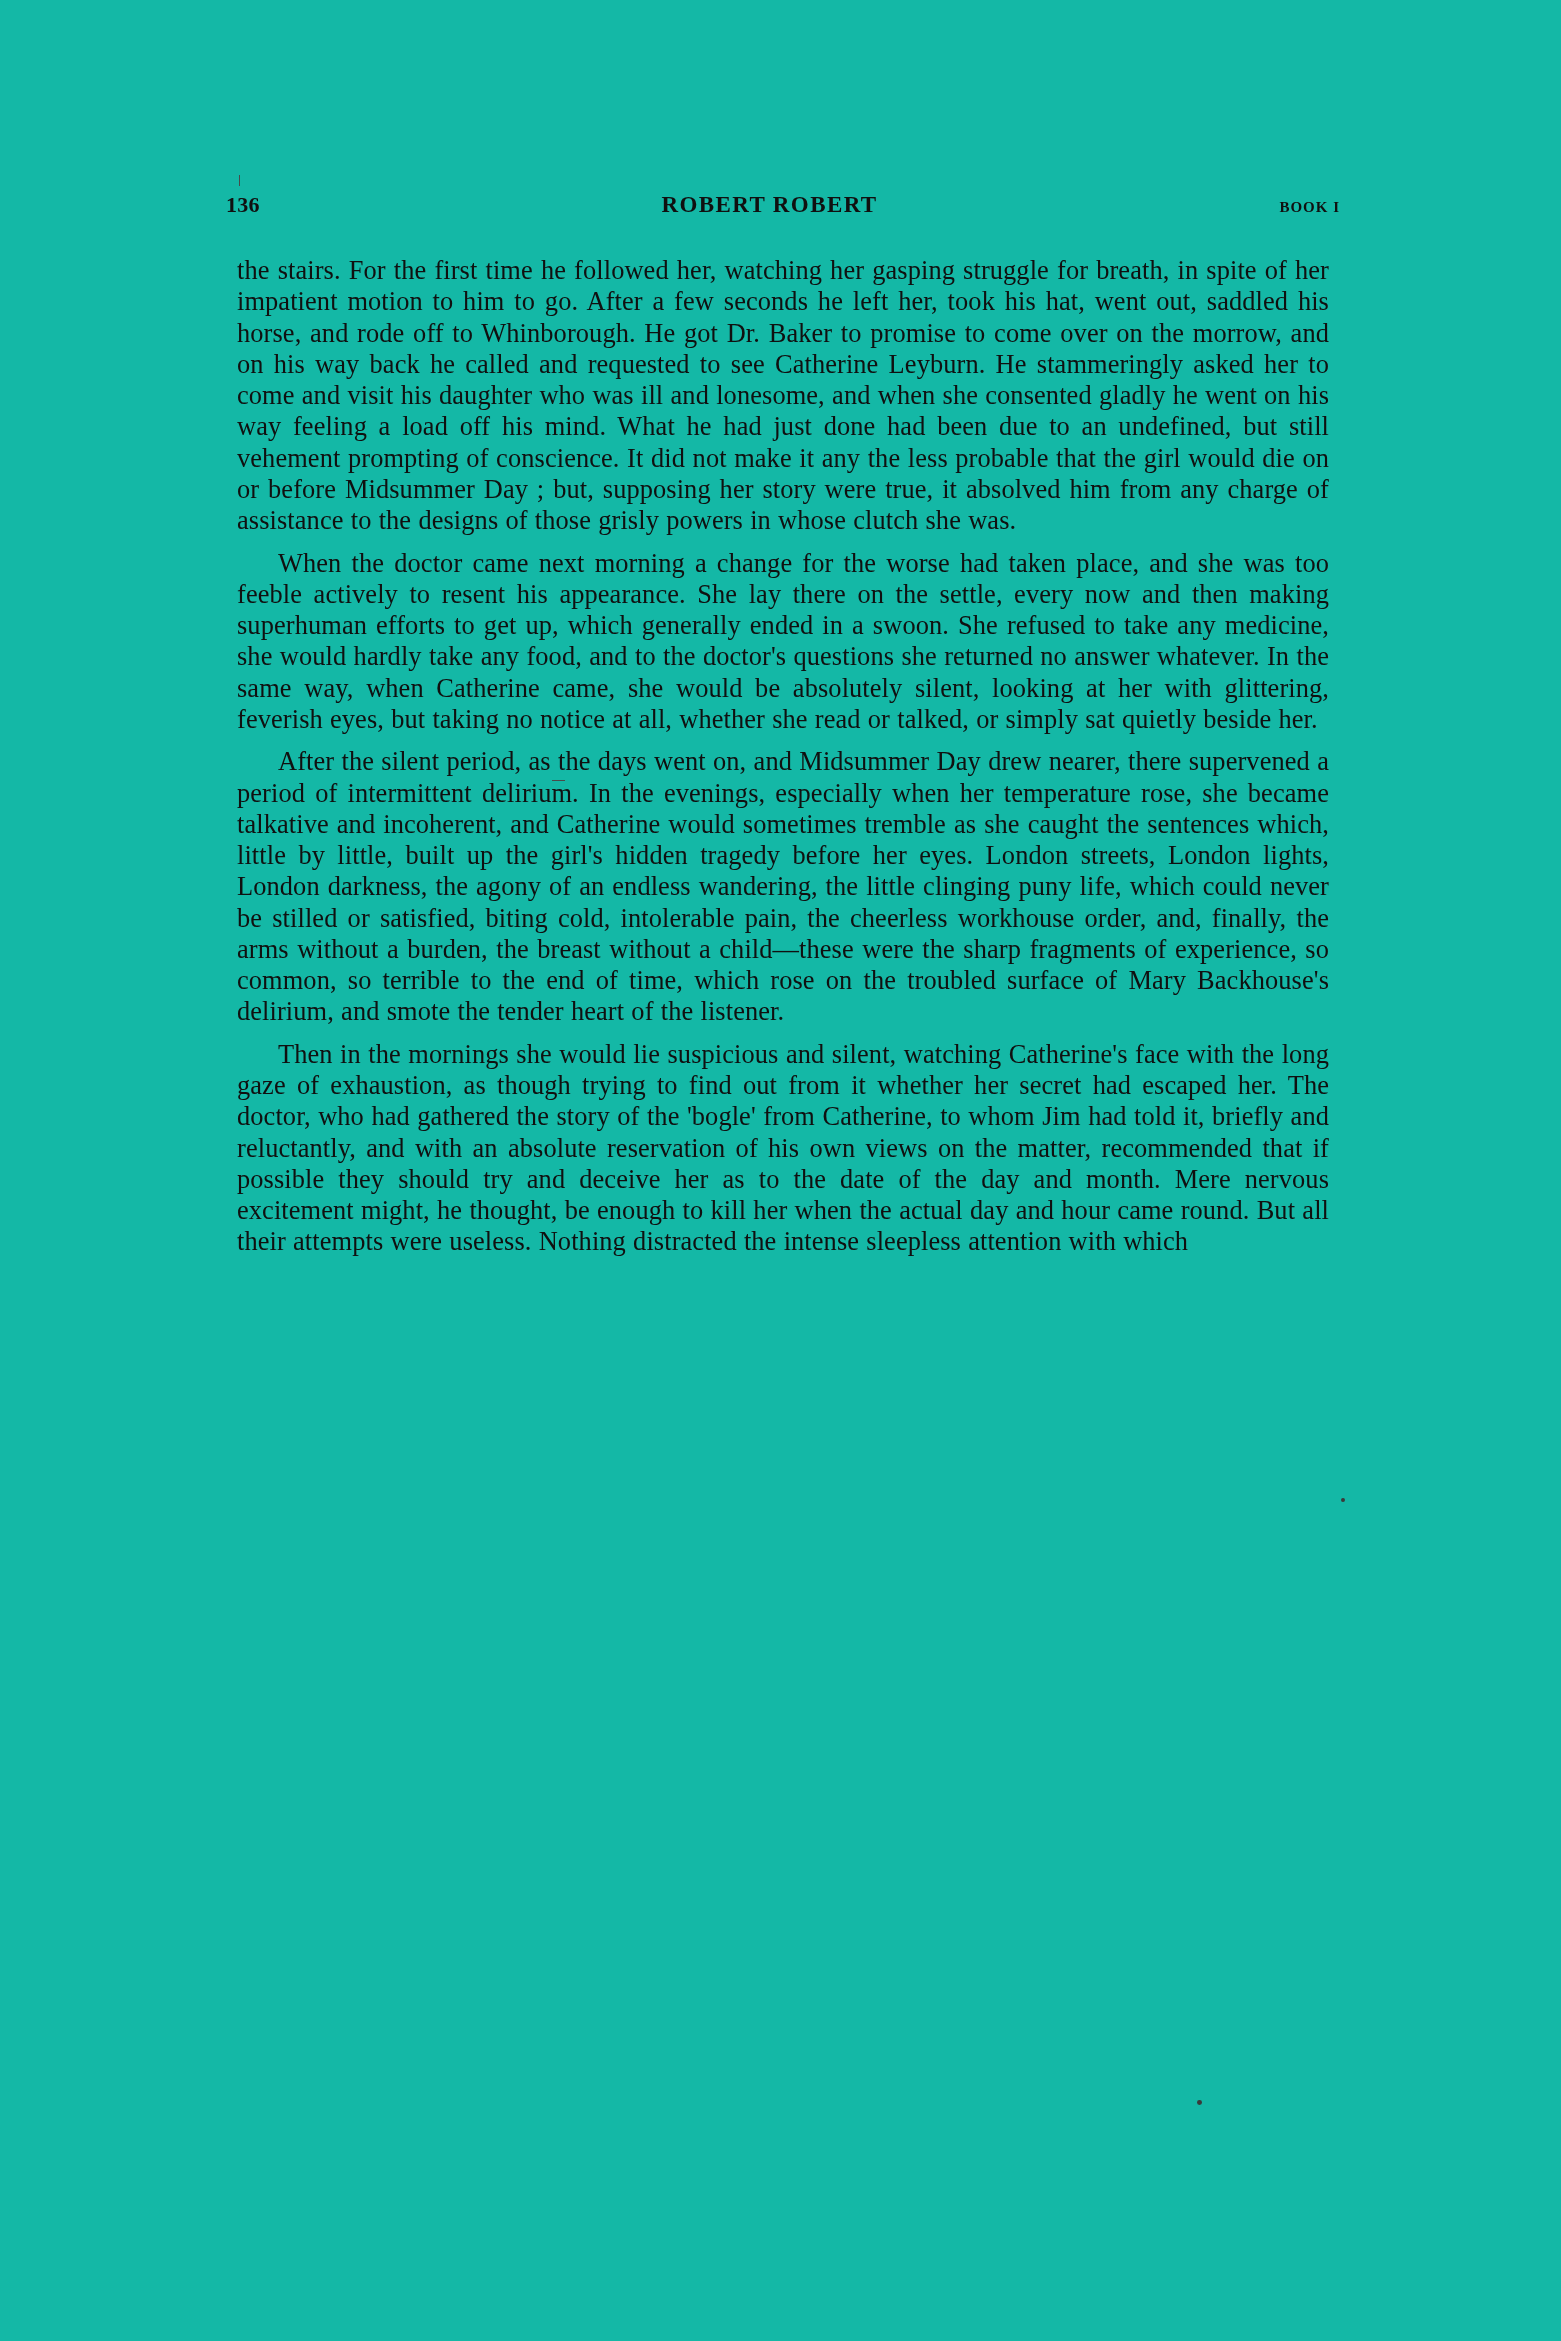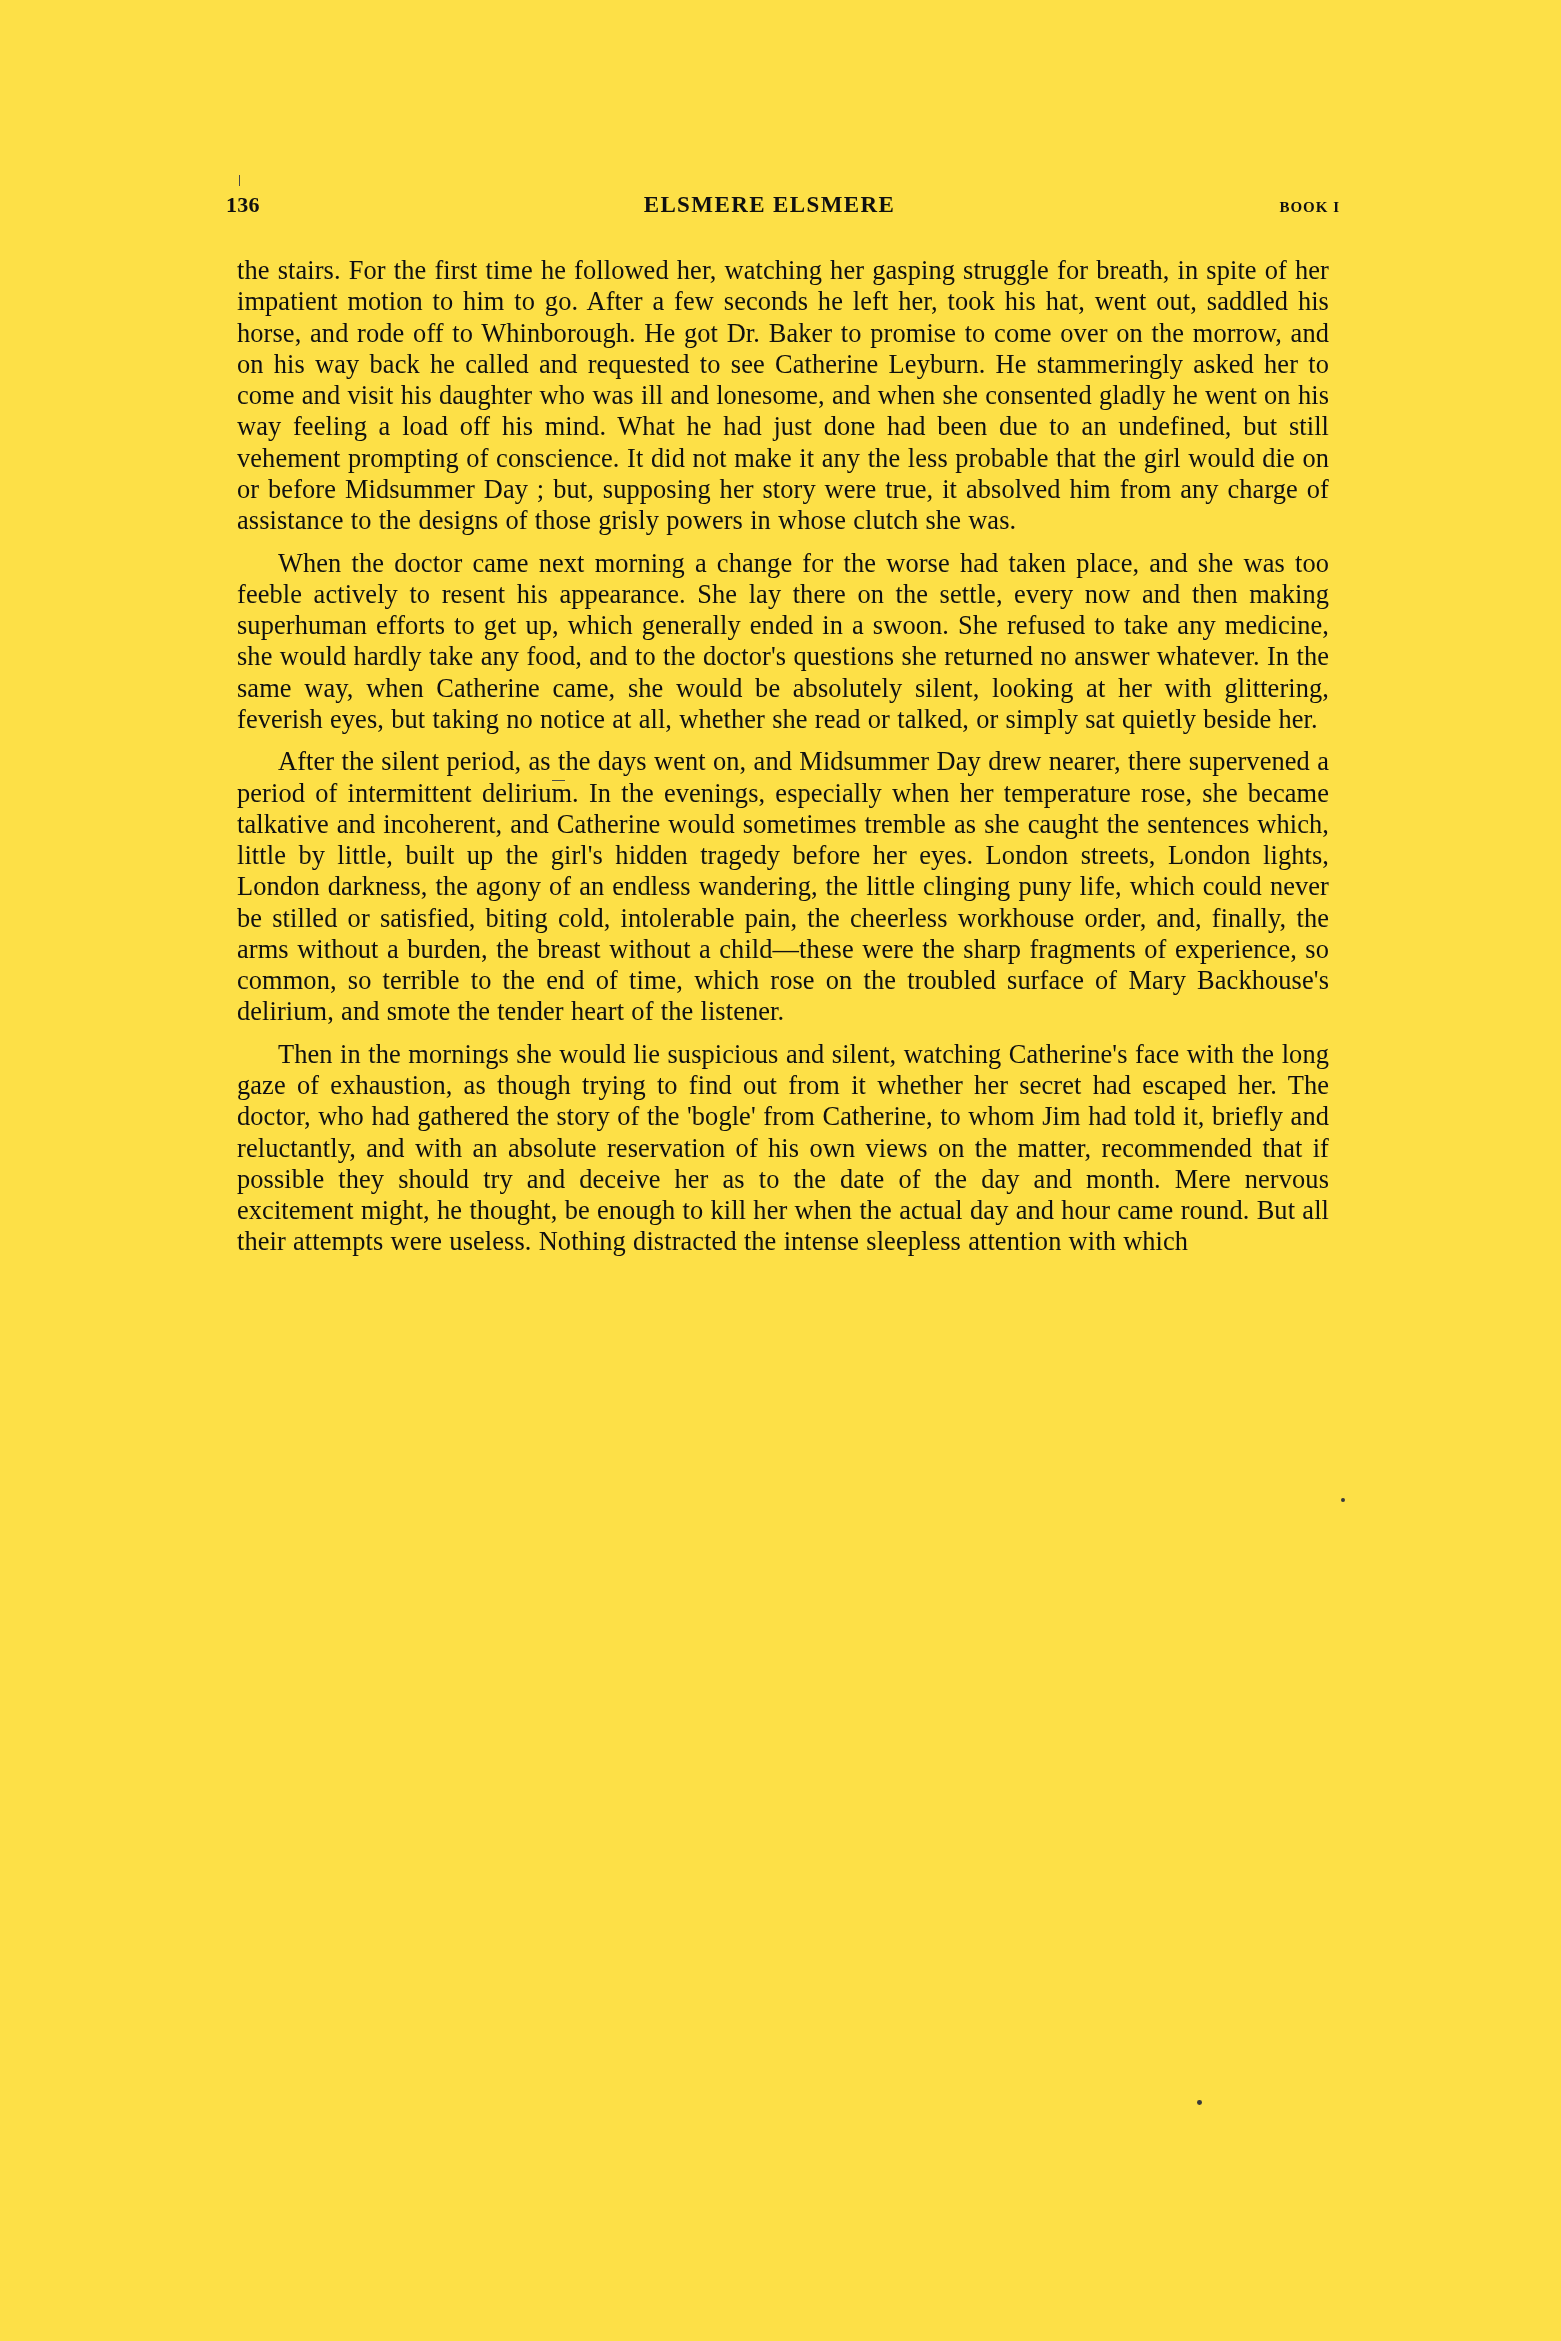--- a/index.html
+++ b/index.html
@@ -13,21 +13,21 @@
     position: relative;
     font-family: "Liberation Serif", serif;
     color: #101010;
     overflow: hidden;
   }
   .page {
     position: absolute;
     left: 0; top: 0;
     width: 1562px;
     height: 2342px;
-    background: #fde047;
+    background: #14b8a6;
     text-decoration: underline;
   }
   .content {
     position: absolute;
     left: 226px;
     top: 192px;
     width: 1114px;
   }
   .running-head {
     display: flex;
@@ -110,21 +110,21 @@
 
   <div class="tick-top"></div>
   <div class="tick-mid"></div>
   <div class="tick-right"></div>
   <div class="tick-bottom"></div>
 
   <div class="content">
 
     <div class="running-head">
       <span class="folio">136</span>
-      <span class="head-title">ELSMERE ELSMERE</span>
+      <span class="head-title">ROBERT ROBERT</span>
       <span class="book-label">BOOK I</span>
     </div>
 
     <div class="body-text">
       <p class="first">the stairs. For the first time he followed her, watching her gasping struggle for breath, in spite of her impatient motion to him to go. After a few seconds he left her, took his hat, went out, saddled his horse, and rode off to Whinborough. He got Dr. Baker to promise to come over on the morrow, and on his way back he called and requested to see Catherine Leyburn. He stammeringly asked her to come and visit his daughter who was ill and lonesome, and when she consented gladly he went on his way feeling a load off his mind. What he had just done had been due to an undefined, but still vehement prompting of conscience. It did not make it any the less probable that the girl would die on or before Midsummer Day ; but, supposing her story were true, it absolved him from any charge of assistance to the designs of those grisly powers in whose clutch she was.</p>
       <p>When the doctor came next morning a change for the worse had taken place, and she was too feeble actively to resent his appearance. She lay there on the settle, every now and then making superhuman efforts to get up, which generally ended in a swoon. She refused to take any medicine, she would hardly take any food, and to the doctor's questions she returned no answer whatever. In the same way, when Catherine came, she would be absolutely silent, looking at her with glittering, feverish eyes, but taking no notice at all, whether she read or talked, or simply sat quietly beside her.</p>
       <p>After the silent period, as the days went on, and Midsummer Day drew nearer, there supervened a period of intermittent delirium. In the evenings, especially when her temperature rose, she became talkative and incoherent, and Catherine would sometimes tremble as she caught the sentences which, little by little, built up the girl's hidden tragedy before her eyes. London streets, London lights, London darkness, the agony of an endless wandering, the little clinging puny life, which could never be stilled or satisfied, biting cold, intolerable pain, the cheerless workhouse order, and, finally, the arms without a burden, the breast without a child—these were the sharp fragments of experience, so common, so terrible to the end of time, which rose on the troubled surface of Mary Backhouse's delirium, and smote the tender heart of the listener.</p>
       <p>Then in the mornings she would lie suspicious and silent, watching Catherine's face with the long gaze of exhaustion, as though trying to find out from it whether her secret had escaped her. The doctor, who had gathered the story of the 'bogle' from Catherine, to whom Jim had told it, briefly and reluctantly, and with an absolute reservation of his own views on the matter, recommended that if possible they should try and deceive her as to the date of the day and month. Mere nervous excitement might, he thought, be enough to kill her when the actual day and hour came round. But all their attempts were useless. Nothing distracted the intense sleepless attention with which</p>
     </div>
 

